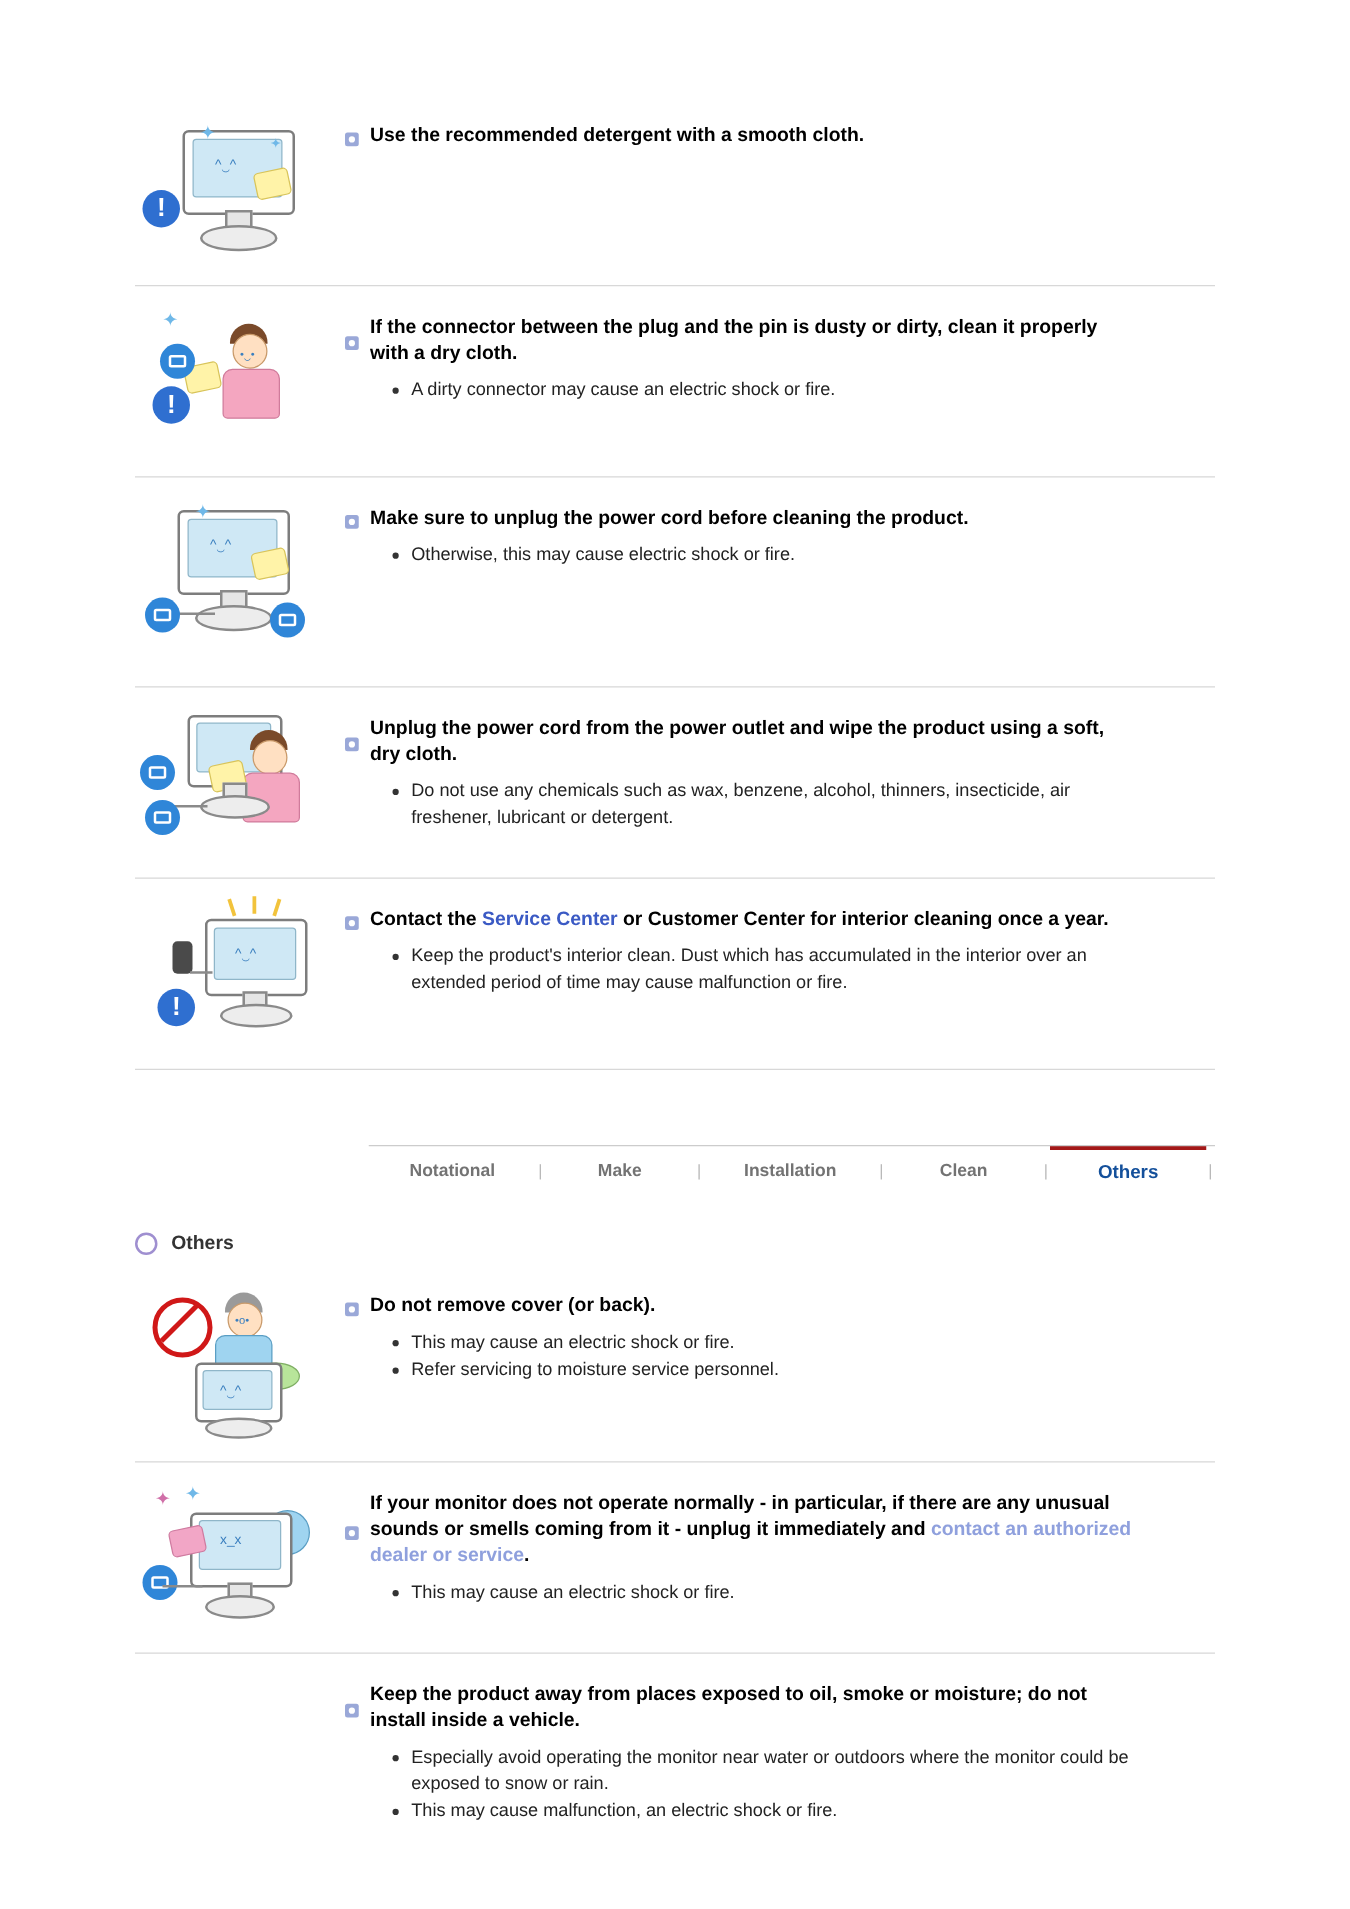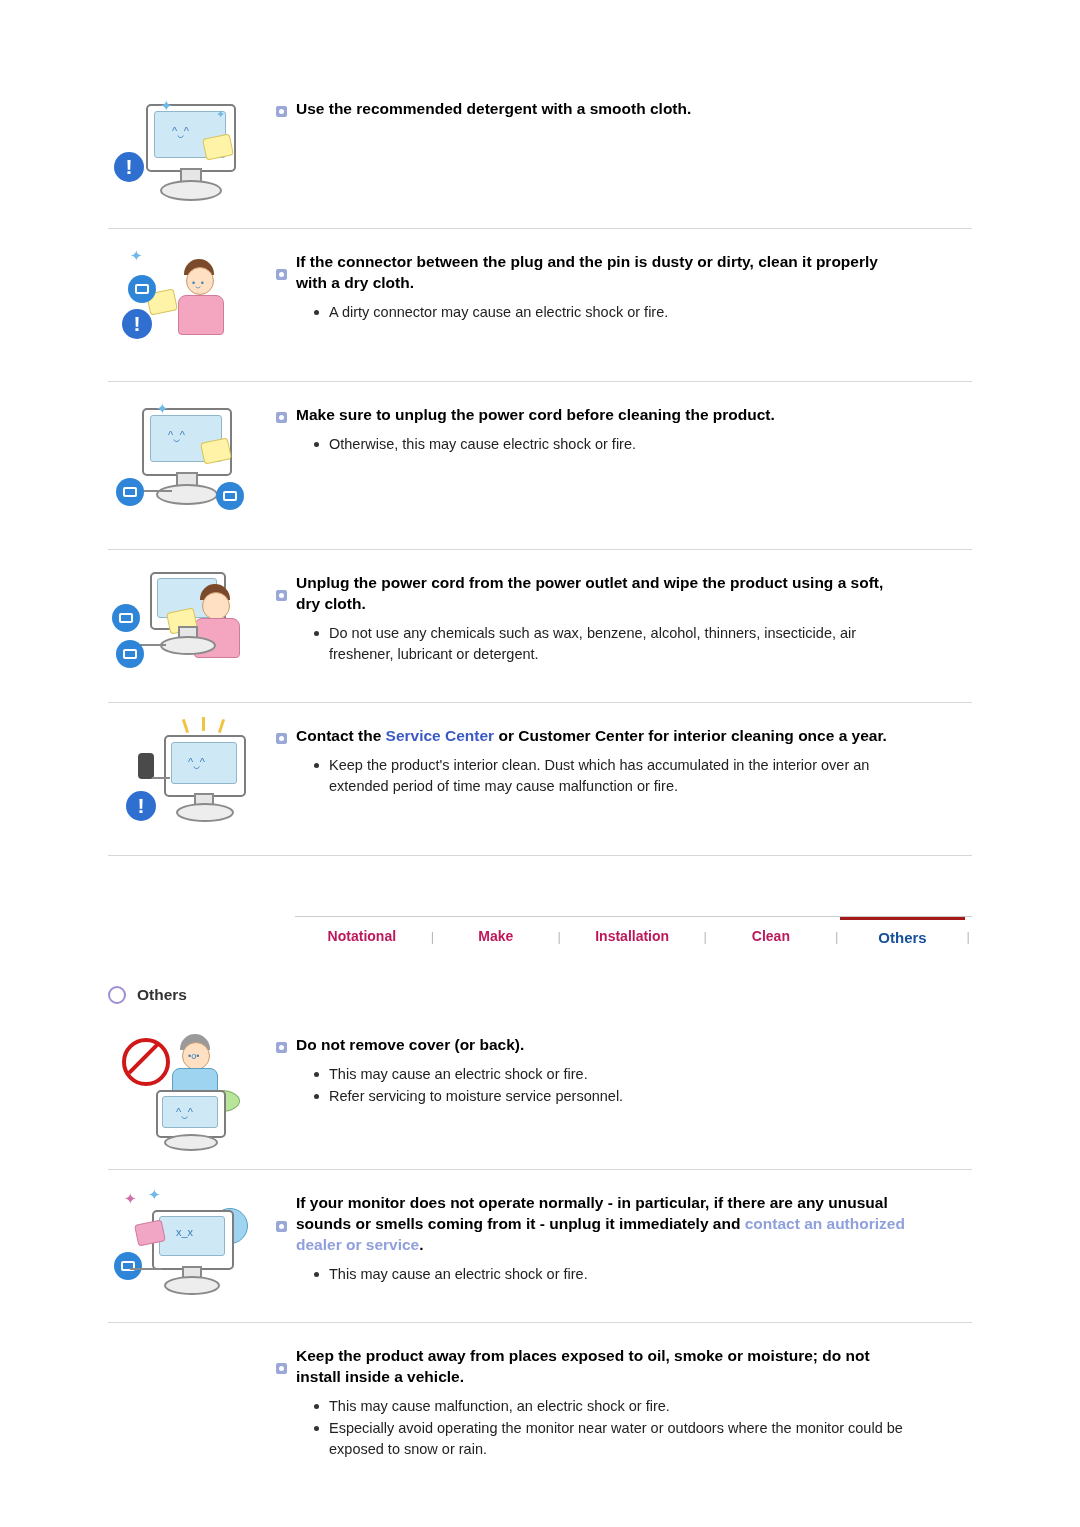--- a/index.html
+++ b/index.html
@@ -117,21 +117,21 @@
     background: #cccccc;
   }
   .tabs {
     display: flex;
     align-items: center;
     padding-left: 187px;
     height: 40px;
   }
   .tab {
     font-size: 14px;
-    color: #be185d;
+    color: #737373;
     font-weight: bold;
     text-align: center;
     padding: 0 10px;
     line-height: 40px;
   }
   .tab.w1 { width: 120px; }
   .tab.w2 { width: 105px; }
   .tab.w3 { width: 125px; }
   .tab.w4 { width: 110px; }
   .tab.active {
@@ -546,23 +546,23 @@
       <div class="ill" style="height:100px;"></div>
     </div>
     <div class="body">
       <div class="heading">
         <span class="bullet-sq"></span>
         <span class="heading-text">Keep the product away from places exposed to oil, smoke or moisture; do not install inside a vehicle.</span>
       </div>
       <ul class="sublist">
         <li>
           <span class="dot"></span>
+          <span class="txt">Especially avoid operating the monitor near water or outdoors where the monitor could be exposed to snow or rain.</span>
+        </li>
+        <li>
+          <span class="dot"></span>
           <span class="txt">This may cause malfunction, an electric shock or fire.</span>
         </li>
-        <li>
-          <span class="dot"></span>
-          <span class="txt">Especially avoid operating the monitor near water or outdoors where the monitor could be exposed to snow or rain.</span>
-        </li>
       </ul>
     </div>
   </div>
 
 </div>
 
 </body></html>

